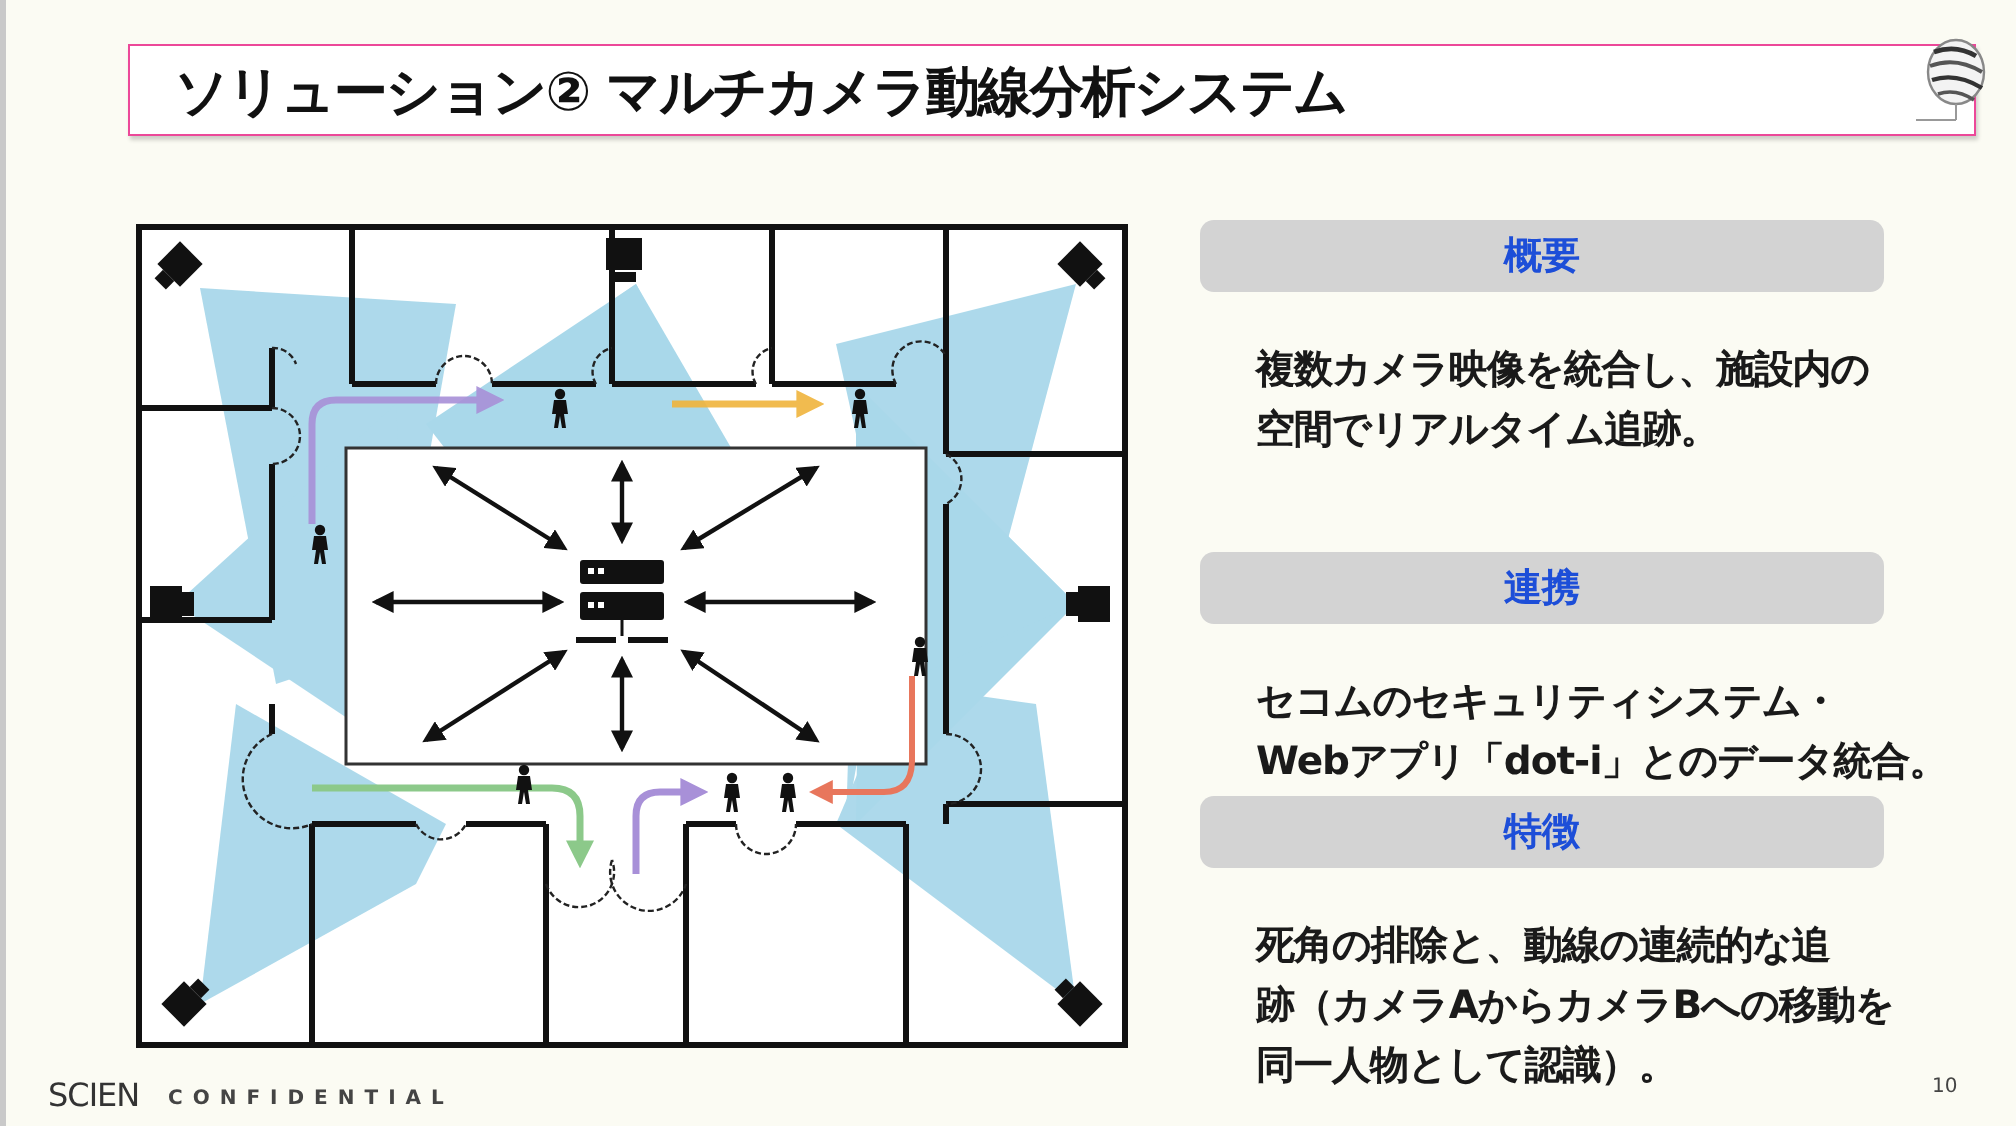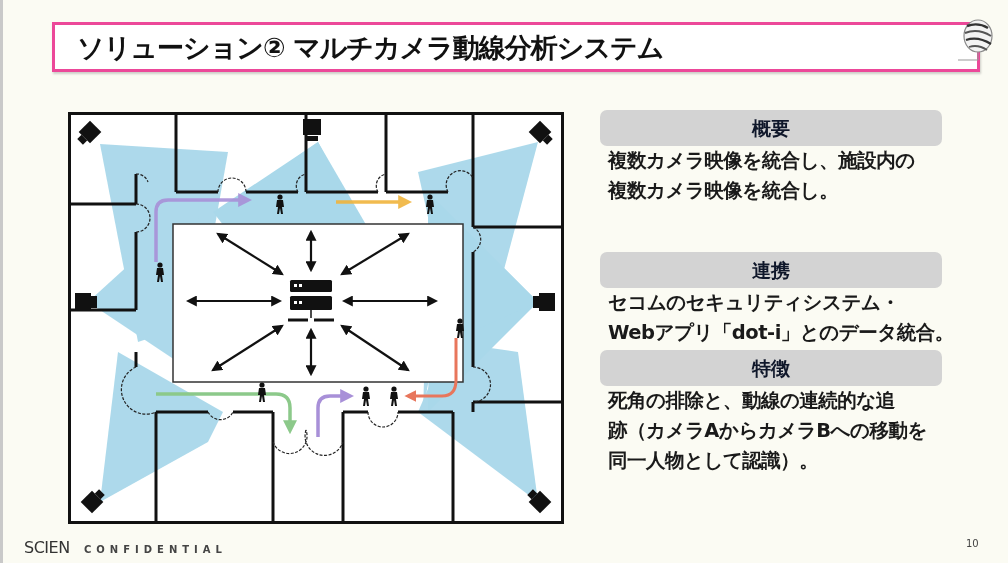--- a/index.html
+++ b/index.html
@@ -4,42 +4,43 @@
 <style>
   html, body { margin: 0; padding: 0; }
   body {
     width: 1008px; height: 563px; overflow: hidden;
     background: #fbfbf3;
     font-family: "DejaVu Sans", "Liberation Sans", sans-serif;
     position: relative;
   }
   .left-edge { position: absolute; left: 0; top: 0; width: 3px; height: 563px; background: #c9c9c9; }
   .title-bar {
-    position: absolute; left: 52px; top: 22px; width: 922px; height: 44px;
+    position: absolute; left: 64px; top: 22px; width: 922px; height: 44px;
     background: #ffffff;
-    border: 3px solid #ec4899;
+    border: 1px solid #ec4899;
     box-shadow: 1px 2px 2px rgba(0,0,0,0.18);
   }
   .title-text {
     position: absolute; left: 22px; top: 5px;
     font-size: 27px; font-weight: bold; color: #111;
     letter-spacing: -1px; white-space: nowrap;
   }
   .logo-globe { position: absolute; left: 958px; top: 14px; width: 40px; height: 48px; }
   .plan { position: absolute; left: 68px; top: 112px; width: 496px; height: 412px; }
   .side { position: absolute; left: 600px; top: 110px; width: 342px; }
   .sec-header {
     height: 36px; border-radius: 7px; background: #d3d3d3;
     text-align: center; line-height: 36px;
-    font-size: 19px; font-weight: bold; color: #0f172a;
+    font-size: 19px; font-weight: bold; color: #1d4ed8;
   }
   .sec-body {
-    padding: 0 6px 0 8px;
+    padding: 24px 6px 0 8px;
     font-size: 19.5px; font-weight: bold; line-height: 30px; color: #1a1a1a;
     letter-spacing: -0.5px;
+    margin-left: 20px;
   }
   .sec-body div { white-space: nowrap; }
   .footer-brand {
     position: absolute; left: 24px; top: 538px;
     font-size: 16px; color: #333; letter-spacing: -0.5px;
   }
   .footer-conf {
     position: absolute; left: 84px; top: 544px;
     font-size: 10px; color: #444; letter-spacing: 5px; font-weight: bold;
   }
@@ -221,21 +222,21 @@
         <rect x="-4" y="8" width="8" height="6"></rect>
       </g>
   </g>
 </svg>
 
 <div class="side">
   <div>
     <div class="sec-header">概要</div>
     <div class="sec-body" style="height:104px;">
       <div>複数カメラ映像を統合し、施設内の</div>
-      <div>複数カメラ映像を統合し。</div>
+      <div>空間でリアルタイム追跡。</div>
     </div>
   </div>
   <div style="margin-top:2px;">
     <div class="sec-header">連携</div>
     <div class="sec-body">
       <div>セコムのセキュリティシステム・</div>
       <div>Webアプリ「dot-i」とのデータ統合。</div>
     </div>
   </div>
   <div style="margin-top:2px;">

